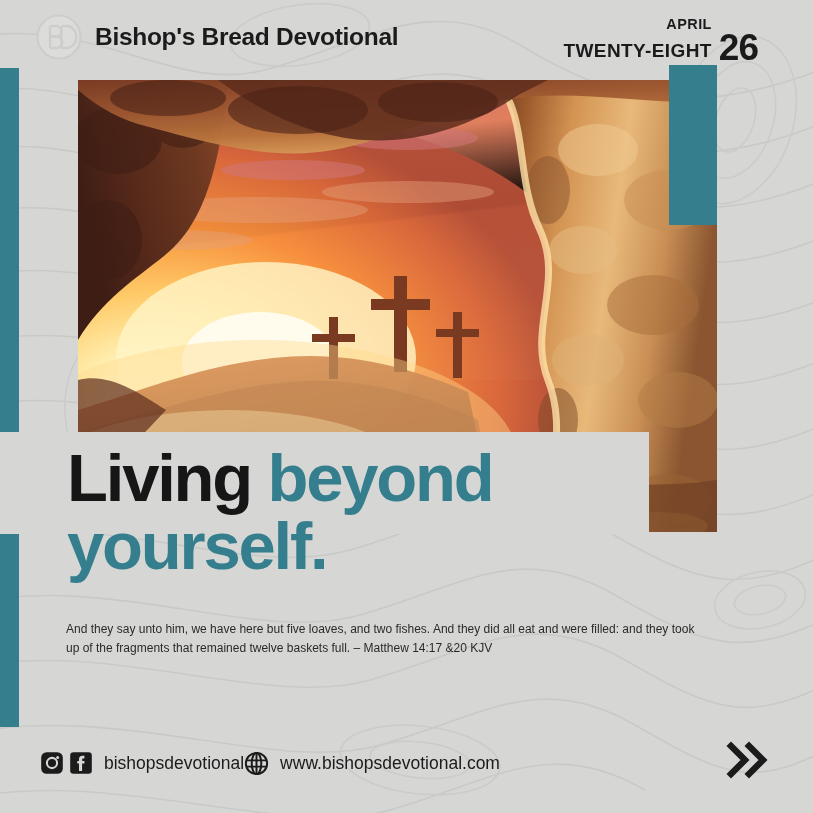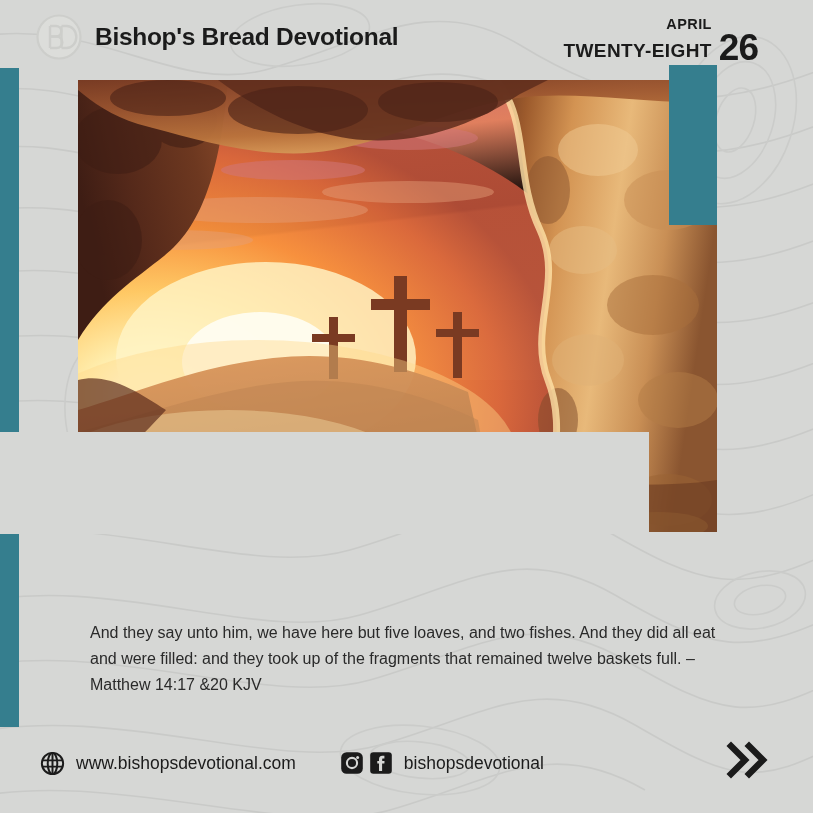--- a/index.html
+++ b/index.html
@@ -116,24 +116,23 @@
   }
   .hl-dark { color:#161616; }
   .hl-teal { color:#357e8e; }
 
   
   .scripture {
     position:absolute;
     left:66px; top:620px;
     width:640px;
     z-index:7;
-    font-size:16px;
+    font-size:12px;
     line-height:1.62;
     color:#2a2a2a;
-    margin-left:24px;
   }
 
   
   .footer {
     position:absolute;
     left:40px; bottom:30px;
     right:40px; height:40px;
     z-index:7;
     display:flex; align-items:center;
   }
@@ -372,54 +371,59 @@
           <ellipse cx="580" cy="446" rx="50" ry="14"></ellipse>
         </g>
       </g>
     </svg>
   </div>
 
   <div class="bar-photo-accent"></div>
 
   <div class="panel-overlay"></div>
 
+  <div class="headline">
+    <span class="hl-dark">Living</span>
+    <span class="hl-teal">beyond</span>
+    <span class="hl-teal">yourself.</span>
+  </div>
 
   <div class="scripture">And they say unto him, we have here but five loaves, and two fishes. And they did all eat and were filled: and they took up of the fragments that remained twelve baskets full. – Matthew 14:17 &amp;20 KJV</div>
 
   <div class="footer">
-
-    <div class="f-group web">
-      <span class="icon">
-        <svg width="25" height="25" viewBox="0 0 24 24" aria-hidden="true">
-          <circle cx="12" cy="12" r="10.2" fill="none" stroke="#1b1b1b" stroke-width="1.9"></circle>
-          <ellipse cx="12" cy="12" rx="4.6" ry="10.2" fill="none" stroke="#1b1b1b" stroke-width="1.9"></ellipse>
-          <path d="M2.2 9 H21.8 M2.2 15 H21.8 M12 1.8 V22.2" stroke="#1b1b1b" stroke-width="1.9" fill="none"></path>
-        </svg>
-      </span>
-      <span class="f-text">www.bishopsdevotional.com</span>
-    </div>
 
     <div class="f-group social">
       <span class="f-icons-social">
         <span class="icon">
           <svg width="24" height="24" viewBox="0 0 24 24" aria-hidden="true">
             <rect x="1.2" y="1.2" width="21.6" height="21.6" rx="5.4" fill="#1b1b1b"></rect>
             <circle cx="12" cy="12" r="5.1" fill="none" stroke="#d6d7d5" stroke-width="2.1"></circle>
             <circle cx="17.6" cy="6.4" r="1.5" fill="#d6d7d5"></circle>
           </svg>
         </span>
         <span class="icon">
           <svg width="24" height="24" viewBox="0 0 24 24" aria-hidden="true">
             <rect x="1.2" y="1.2" width="21.6" height="21.6" rx="3.2" fill="#1b1b1b"></rect>
             <path d="M15.4 12.6h-2.3V20h-3.1v-7.4H8.3V9.9h1.7V8.2c0-2.1 1-3.4 3.4-3.4h2v2.7h-1.3c-.8 0-.9.3-.9 1v1.4h2.3z" fill="#d6d7d5"></path>
           </svg>
         </span>
       </span>
       <span class="f-text">bishopsdevotional</span>
     </div>
+
+    <div class="f-group web">
+      <span class="icon">
+        <svg width="25" height="25" viewBox="0 0 24 24" aria-hidden="true">
+          <circle cx="12" cy="12" r="10.2" fill="none" stroke="#1b1b1b" stroke-width="1.9"></circle>
+          <ellipse cx="12" cy="12" rx="4.6" ry="10.2" fill="none" stroke="#1b1b1b" stroke-width="1.9"></ellipse>
+          <path d="M2.2 9 H21.8 M2.2 15 H21.8 M12 1.8 V22.2" stroke="#1b1b1b" stroke-width="1.9" fill="none"></path>
+        </svg>
+      </span>
+      <span class="f-text">www.bishopsdevotional.com</span>
+    </div>
   </div>
 
   <div class="chevrons">
     <svg width="46" height="40" viewBox="0 0 46 40" aria-hidden="true">
       <path d="M6 6 L20 20 L6 34" fill="none" stroke="#1b1b1b" stroke-width="6.4" stroke-linecap="square" stroke-linejoin="miter"></path>
       <path d="M24 6 L38 20 L24 34" fill="none" stroke="#1b1b1b" stroke-width="6.4" stroke-linecap="square" stroke-linejoin="miter"></path>
     </svg>
   </div>
 
 </div>

